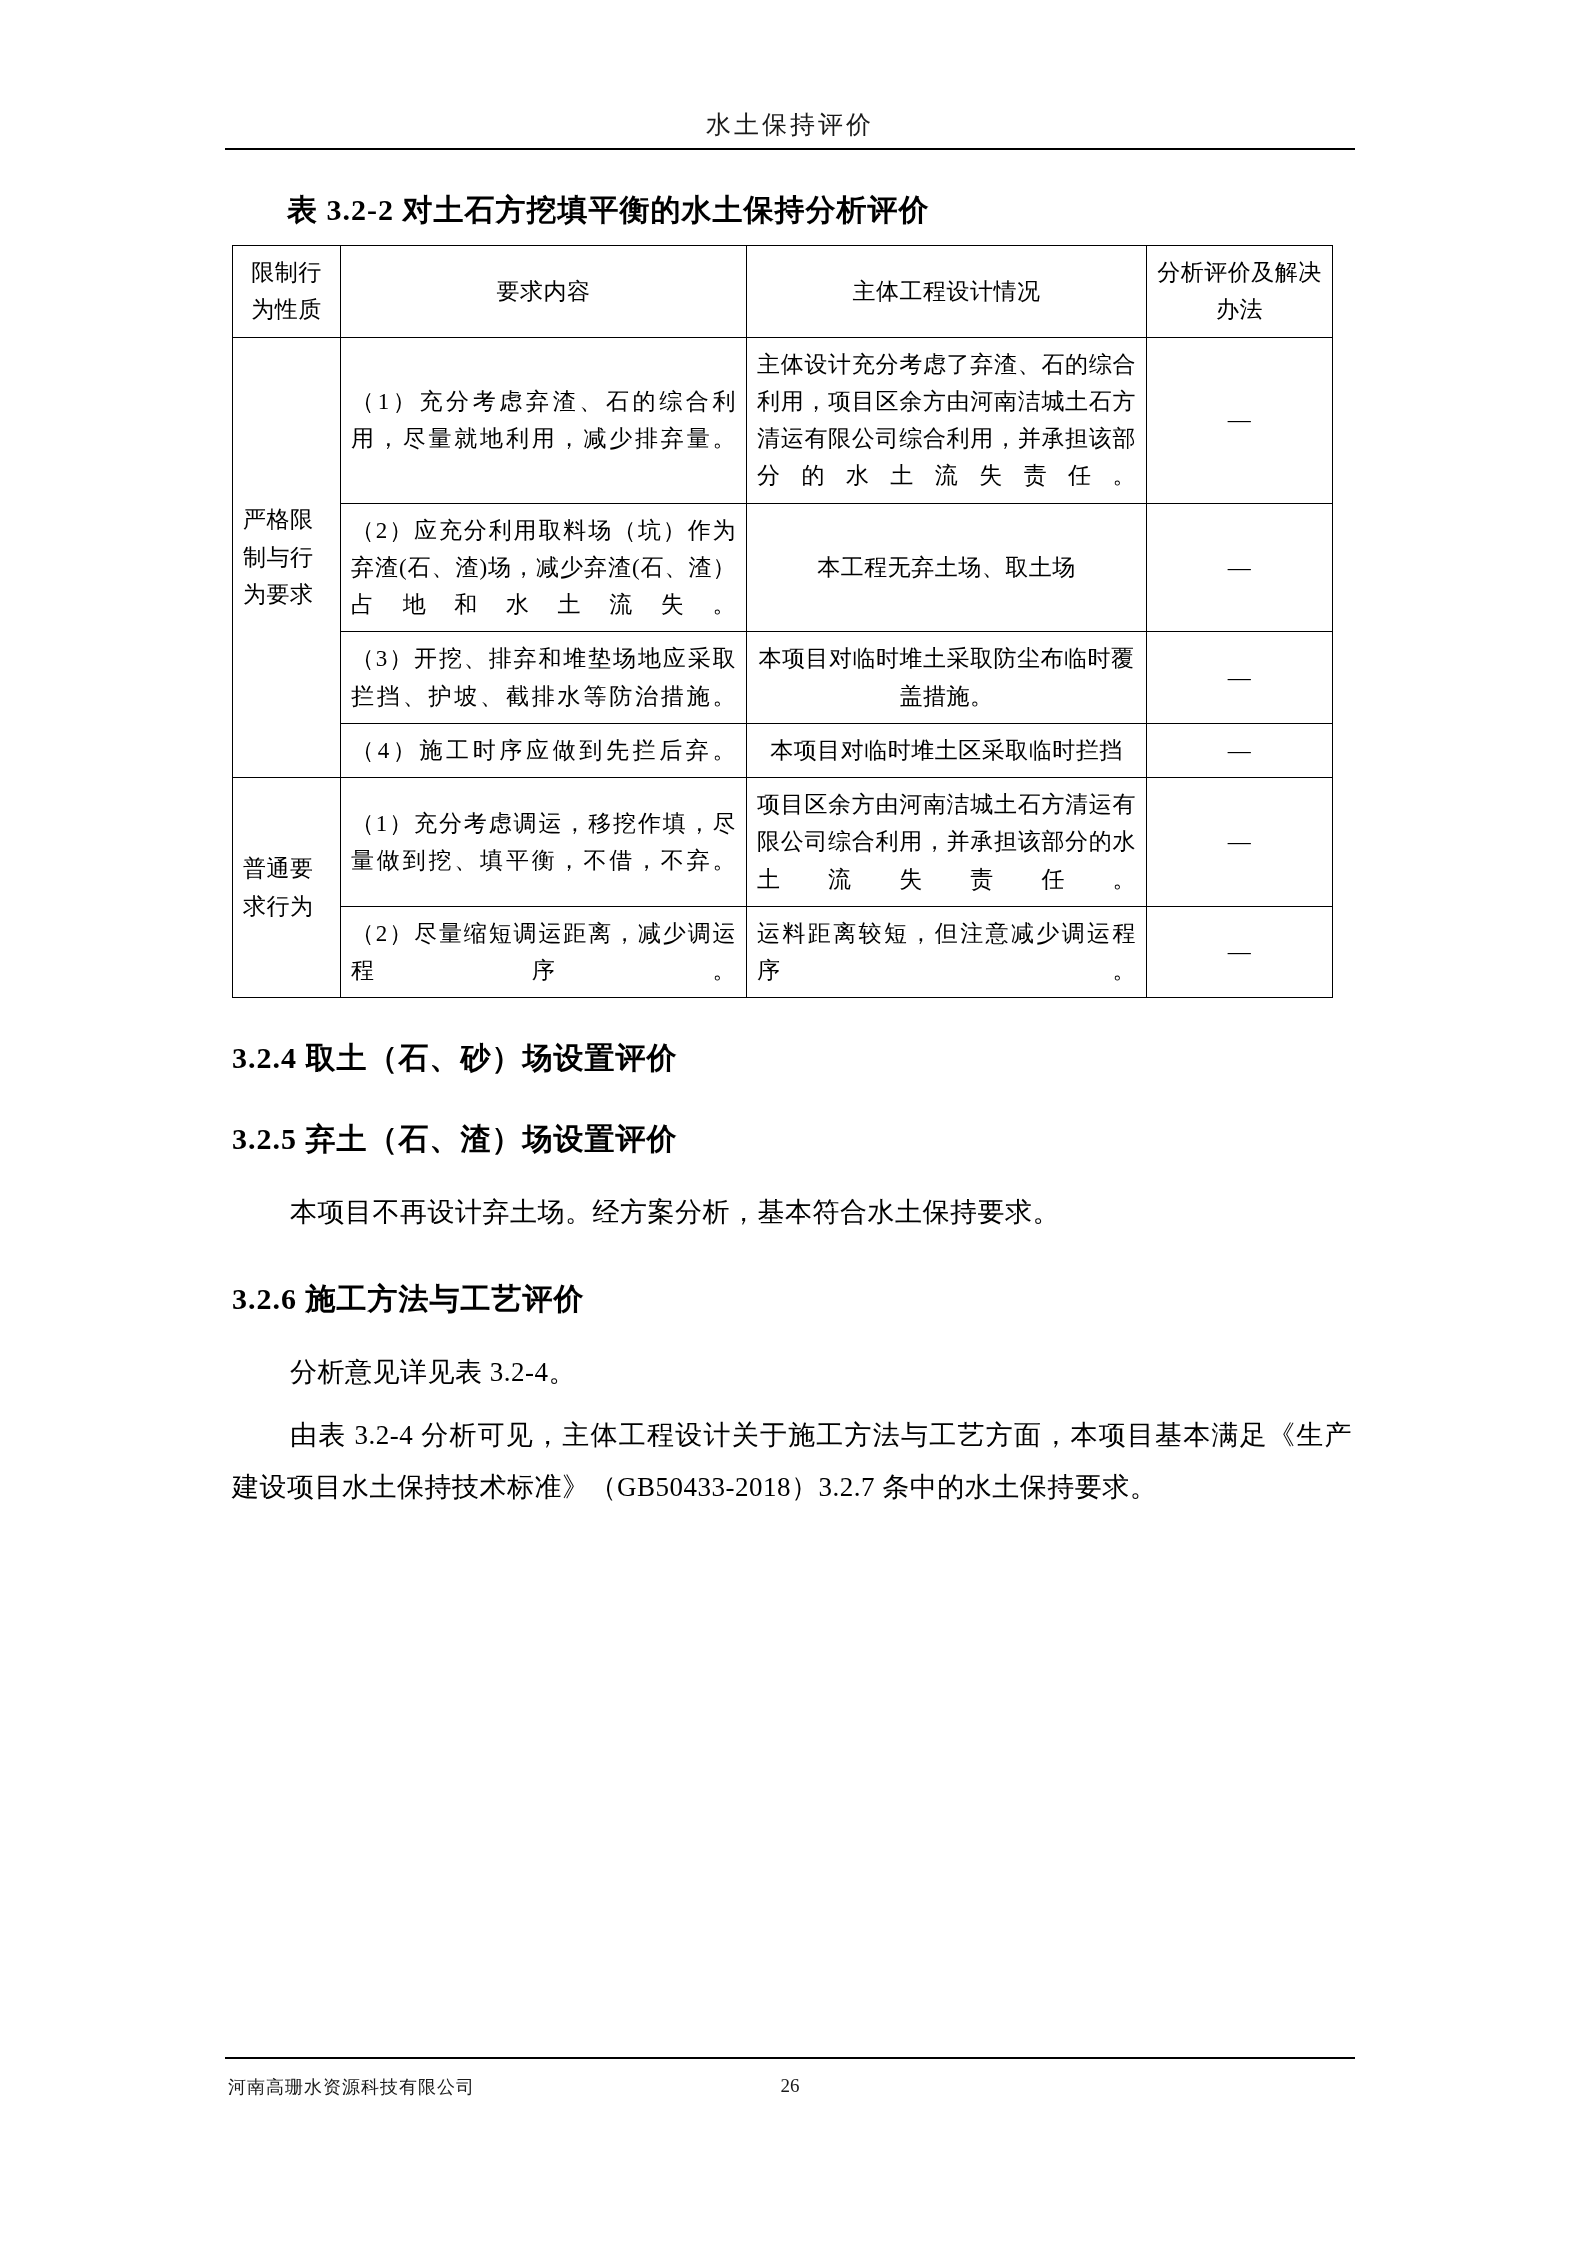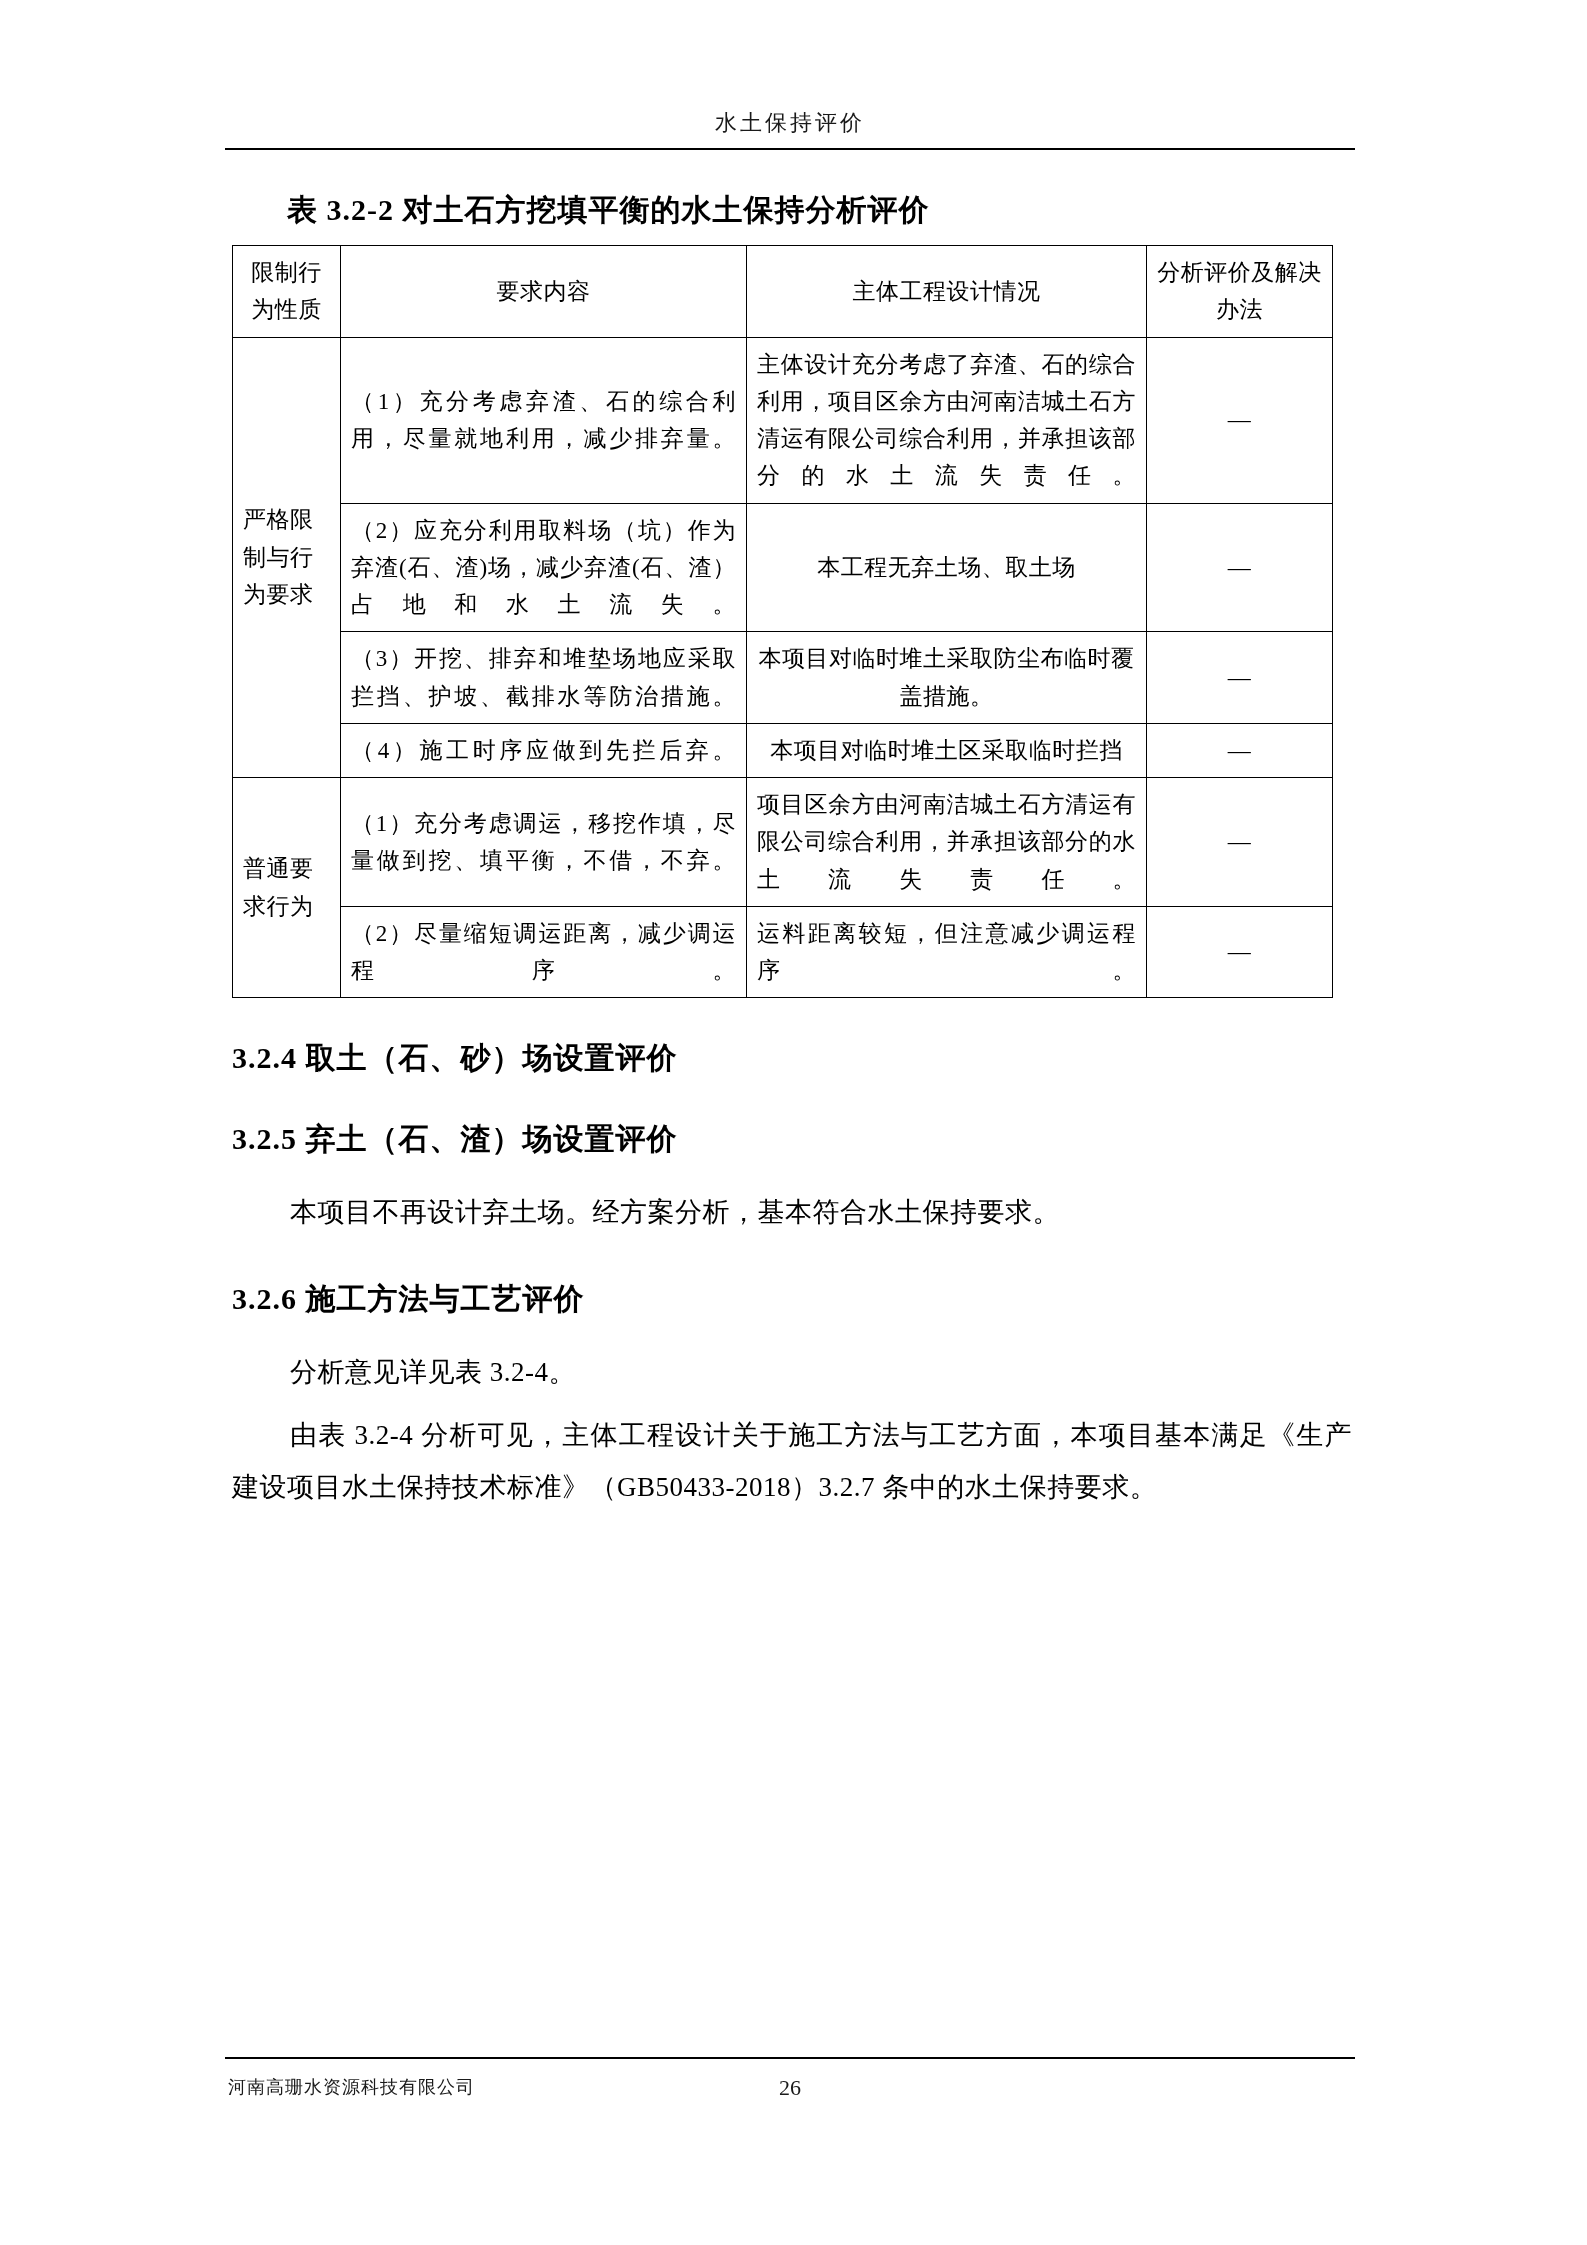--- a/index.html
+++ b/index.html
@@ -21,21 +21,21 @@
     width: 1587px;
     height: 2245px;
   }
   
   .header {
     position: absolute;
     left: 225px;
     top: 108px;
     width: 1130px;
     text-align: center;
-    font-size: 22px;
+    font-size: 25px;
     letter-spacing: 3px;
     color: #1a1a1a;
     font-family: Liberation Mono, monospace;
   }
   .header-rule {
     position: absolute;
     left: 225px;
     top: 148px;
     width: 1130px;
     height: 2px;
@@ -57,21 +57,21 @@
     font-size: 18px;
     letter-spacing: 1px;
     color: #1a1a1a;
   }
   .footer-page {
     position: absolute;
     left: 225px;
     top: 2075px;
     width: 1130px;
     text-align: center;
-    font-size: 22px;
+    font-size: 19px;
     color: #1a1a1a;
   }
   
   .content {
     position: absolute;
     left: 232px;
     top: 190px;
     width: 1120px;
   }
   .table-caption {

